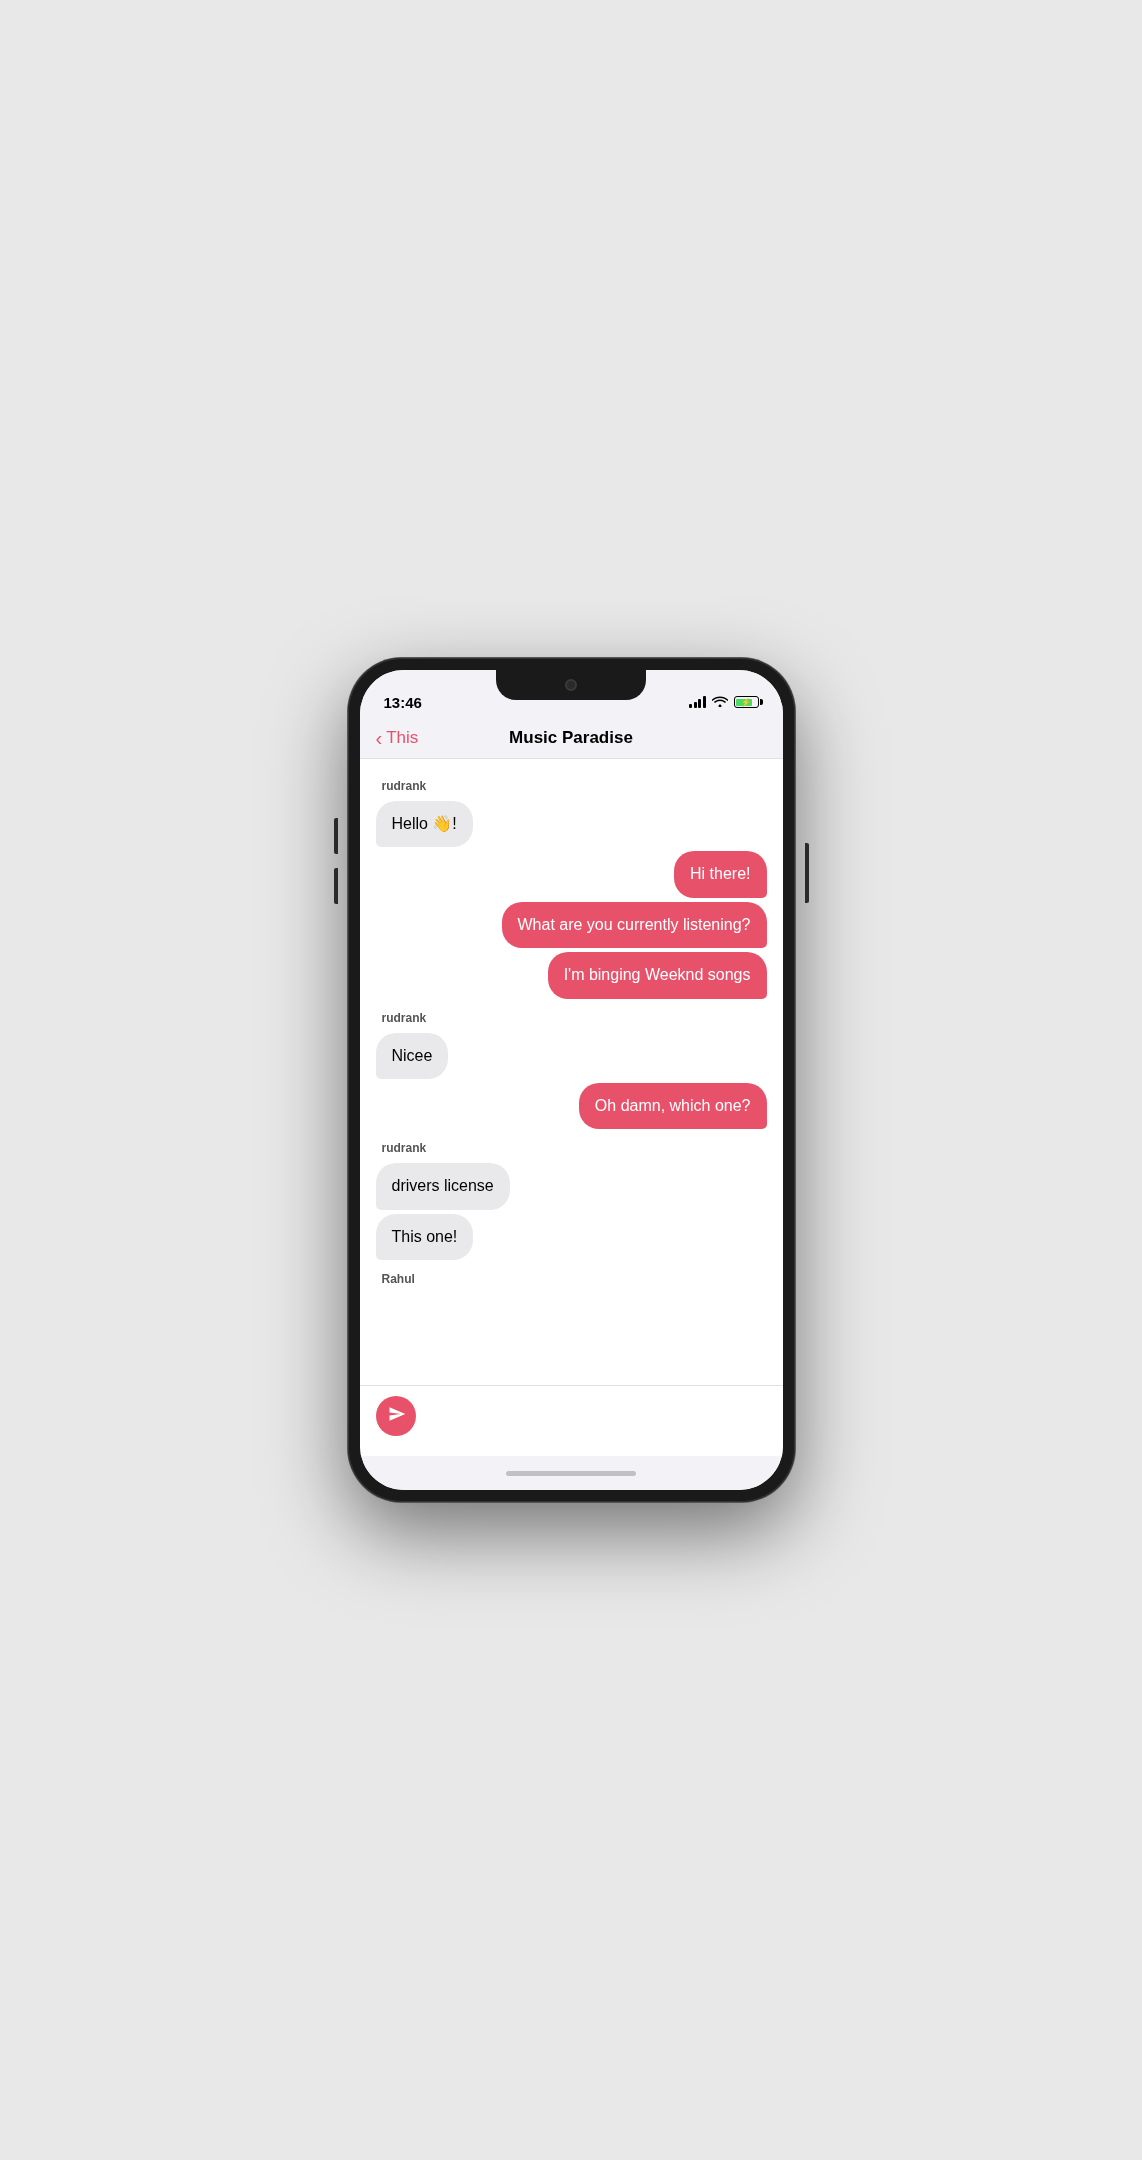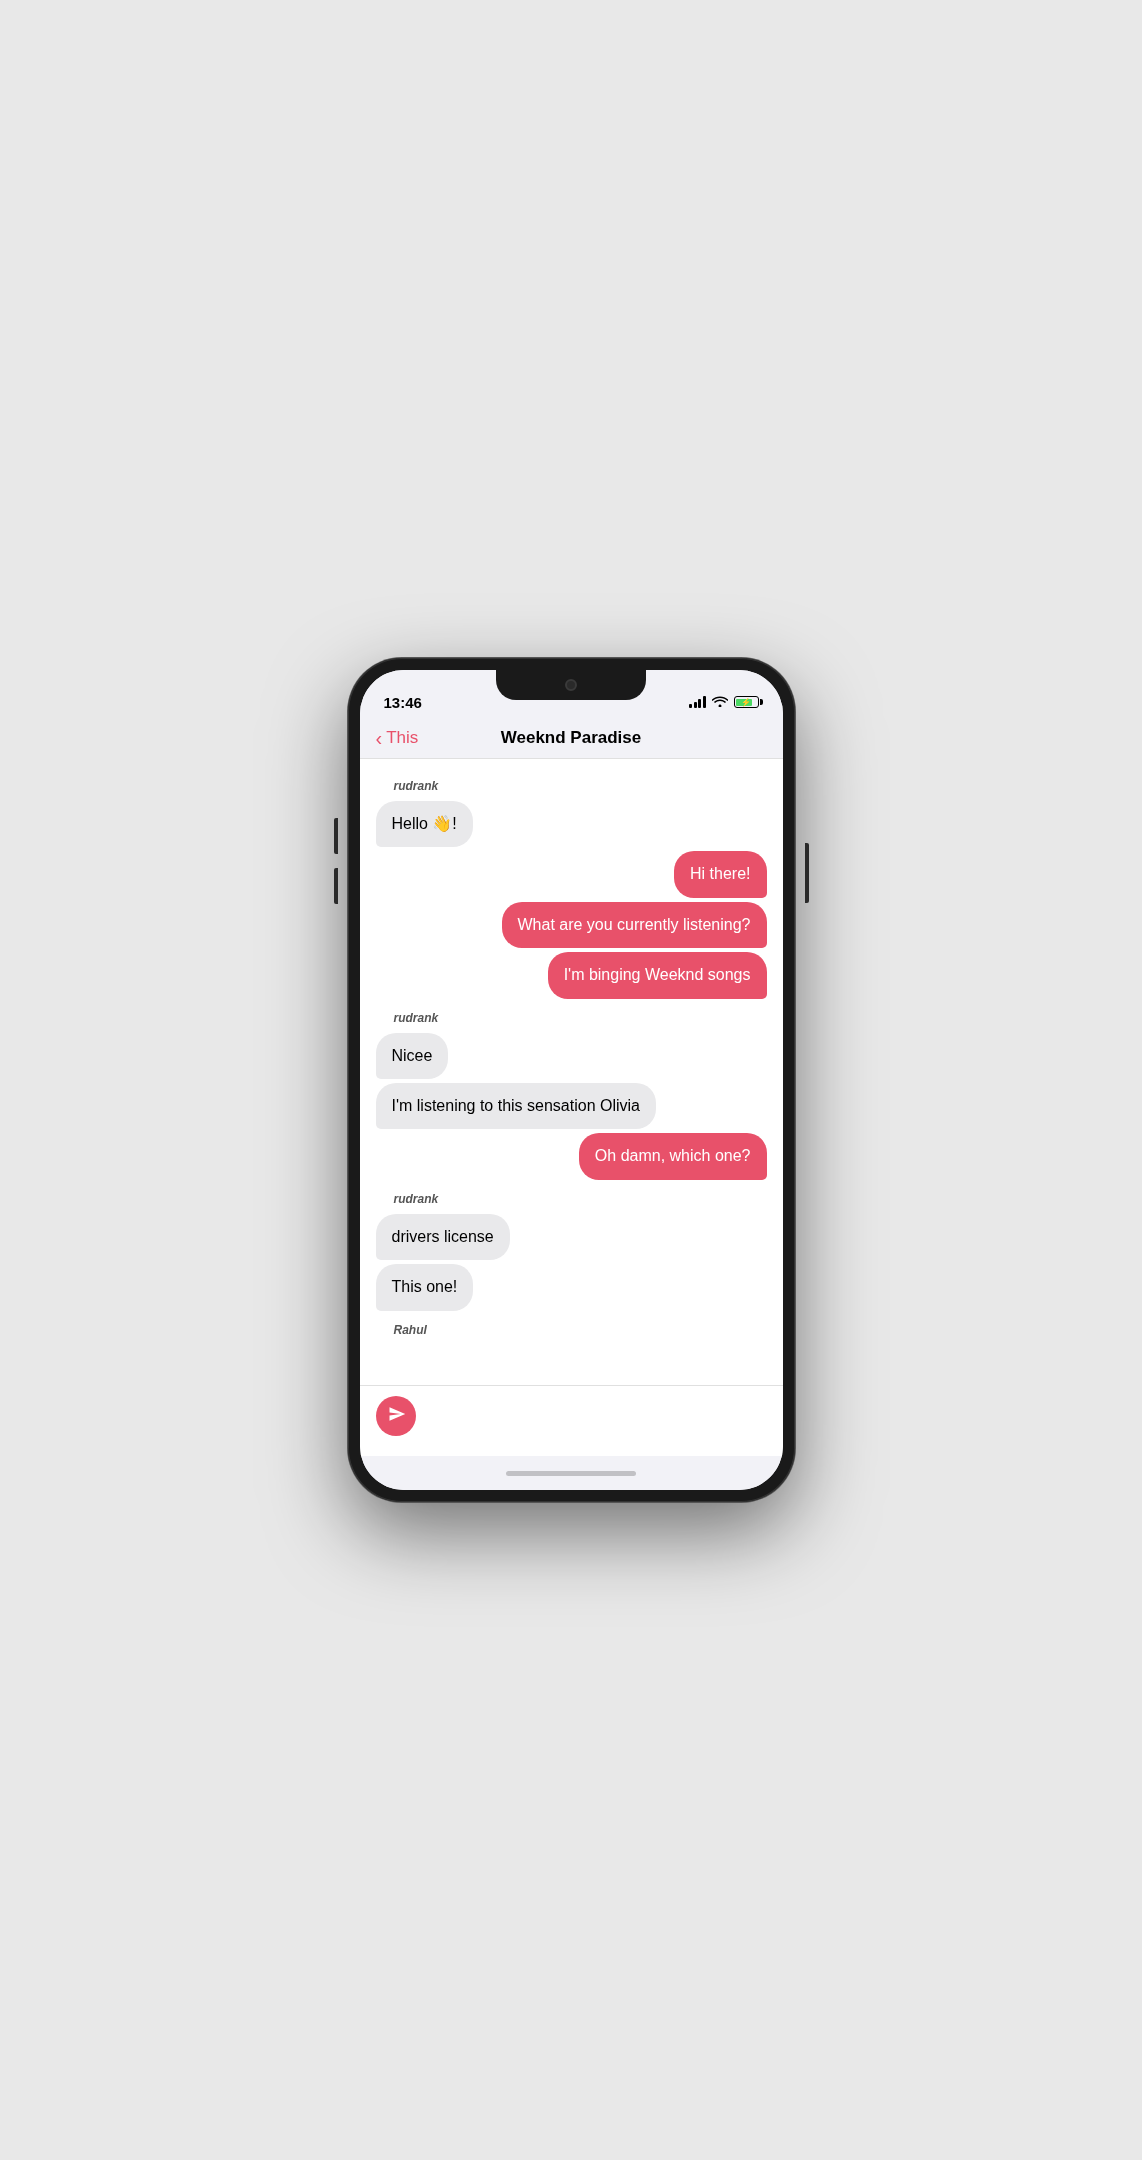--- a/index.html
+++ b/index.html
@@ -235,22 +235,21 @@
     .sender-label {
       font-size: 12px;
       font-weight: 600;
       color: #555;
       margin-top: 8px;
       margin-bottom: 4px;
     }
 
     .sender-label.left {
       align-self: flex-start;
-      margin-left: 18px;
-      font-style: italic;
+      margin-left: 6px;
     }
 
     .bubble {
       max-width: 75%;
       padding: 12px 16px;
       border-radius: 20px;
       font-size: 16px;
       line-height: 1.4;
       word-break: break-word;
     }
@@ -364,32 +363,31 @@
           </div>
         </div>
       </div>
     </div>
 
     <div class="nav-bar">
       <div class="back-btn">
         <span class="back-chevron">‹</span>
         <span class="back-label">This</span>
       </div>
-      <span class="nav-title">Weeknd Paradise</span>
+      <span class="nav-title">Music Paradise</span>
     </div>
 
     <div class="chat-area" id="chat-container">
     <div class="sender-label left">rudrank</div>
         <div class="bubble received">Hello 👋!</div>
         <div class="bubble sent">Hi there!</div>
         <div class="bubble sent">What are you currently listening?</div>
         <div class="bubble sent">I'm binging Weeknd songs</div>
         <div class="sender-label left">rudrank</div>
         <div class="bubble received">Nicee</div>
-        <div class="bubble received">I'm listening to this sensation Olivia</div>
         <div class="bubble sent">Oh damn, which one?</div>
         <div class="sender-label left">rudrank</div>
         <div class="bubble received">drivers license</div>
         <div class="bubble received">This one!</div>
         <div class="sender-label left">Rahul</div>
       </div>
 
     <div class="input-area">
       <button class="send-btn">
         <span class="send-icon">

